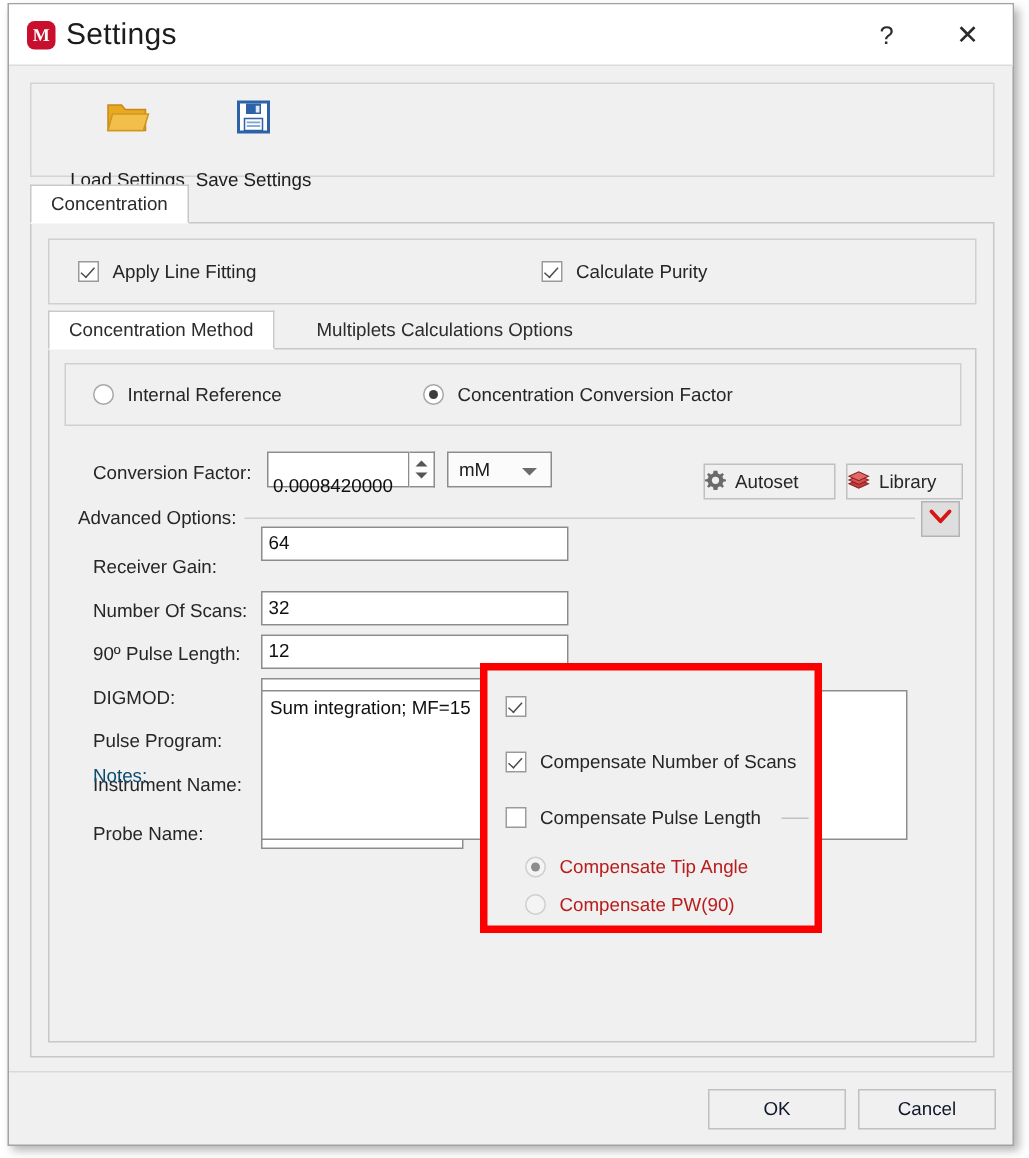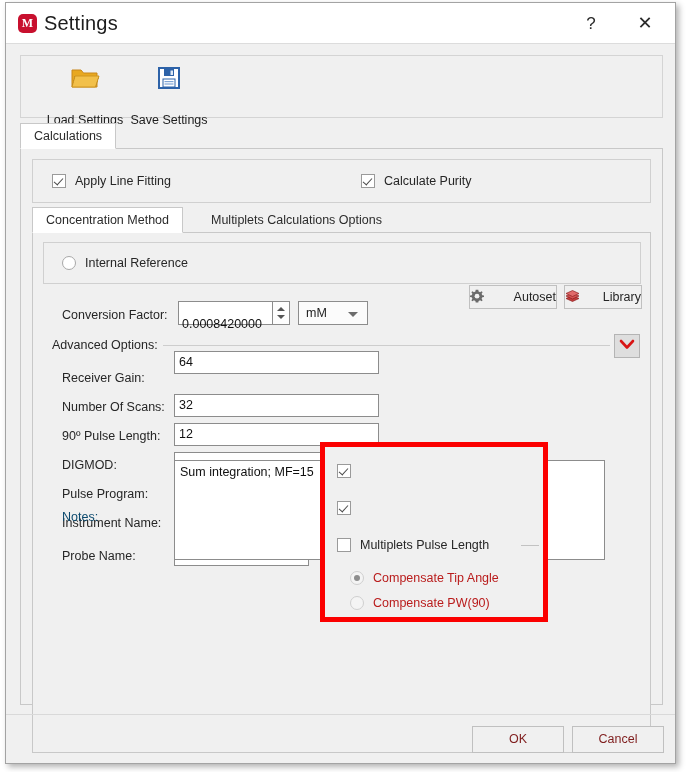--- a/index.html
+++ b/index.html
@@ -219,21 +219,21 @@
   }
   #tab-conc-method { left: 0; }
   #tab-multiplets  { left: 165px; }
 
   
   #panel-conc {
     position: absolute;
     left: 11px;
     top: 83px;
     width: 619px;
-    height: 521px;
+    height: 463px;
     background: #f0f0f0;
     border: 1px solid #c8c8c8;
     box-sizing: border-box;
   }
 
   #group-method {
     position: absolute;
     left: 10px;
     top: 9px;
     width: 598px;
@@ -339,28 +339,28 @@
     right: 9px;
     top: 10px;
     width: 0; height: 0;
     border-left: 5px solid transparent;
     border-right: 5px solid transparent;
     border-top: 5px solid #6c6c6c;
   }
 
   .flat-btn {
     position: absolute;
-    top: 52px;
+    top: 76px;
     height: 24px;
     border: 1px solid #c0c0c0;
     background: #f0f0f0;
     box-sizing: border-box;
     display: flex;
     align-items: center;
-    justify-content: space-between;
+    justify-content: flex-start;
     gap: 6px;
     font-size: 12.5px;
     color: #262626;
     cursor: default;
   }
   #btn-autoset { left: 436px; width: 88px; }
   #btn-library { left: 531px; width: 78px; }
 
   
   #label-advanced {
@@ -484,21 +484,21 @@
   .dlg-btn {
     position: absolute;
     top: 723px;
     height: 27px;
     border: 1px solid #c0c0c0;
     background: #f0f0f0;
     box-sizing: border-box;
     text-align: center;
     line-height: 25px;
     font-size: 12.5px;
-    color: #7f1d1d;
+    color: #0f172a;
     cursor: default;
   }
   #btn-ok     { left: 466px; width: 92px; }
   #btn-cancel { left: 566px; width: 92px; }
 </style>
 </head>
 <body>
 
 <div id="window">
 
@@ -534,21 +534,21 @@
           <rect x="7" y="14" width="12" height="8" fill="#ffffff" stroke="#2d62a8" stroke-width="1"></rect>
           <rect x="8.5" y="16" width="9" height="1.2" fill="#7ea4d4"></rect>
           <rect x="8.5" y="18.4" width="9" height="1.2" fill="#7ea4d4"></rect>
         </svg>
       </div>
       <div class="tool-label">Save Settings</div>
     </div>
   </div>
 
   <div id="tabstrip-outer">
-    <div class="tab active" id="tab-calculations">Calculations</div>
+    <div class="tab active" id="tab-calculations">Concentration</div>
     <div class="tab inactive" id="tab-report">Report</div>
   </div>
 
   <div id="panel-calc">
 
     <div id="group-toplevel">
       <div class="chk-row" id="chk-apply-line-fitting">
         <span class="box checked"></span>
         <span class="chk-label">Apply Line Fitting</span>
       </div>
@@ -562,20 +562,24 @@
       <div class="tab active" id="tab-conc-method">Concentration Method</div>
       <div class="tab inactive" id="tab-multiplets">Multiplets Calculations Options</div>
     </div>
 
     <div id="panel-conc">
 
       <div id="group-method">
         <div class="radio-row" id="radio-internal-ref">
           <span class="radio"></span>
           <span class="chk-label">Internal Reference</span>
+        </div>
+        <div class="radio-row" id="radio-conv-factor">
+          <span class="radio selected"></span>
+          <span class="chk-label">Concentration Conversion Factor</span>
         </div>
       </div>
 
       <div id="label-conv-factor">Conversion Factor:</div>
       <div id="input-conv-factor">0.0008420000</div>
       <div id="spin-conv-factor">
         <span class="spin-arrow spin-up"></span>
         <span class="spin-arrow spin-down"></span>
       </div>
       <div id="select-units">
@@ -639,25 +643,26 @@
       <div id="textarea-notes">Sum integration; MF=15</div>
 
       <div id="highlight-box">
 
         <div class="chk-row" id="chk-comp-receiver-gain">
           <span class="box checked"></span>
         </div>
 
         <div class="chk-row" id="chk-comp-num-scans">
           <span class="box checked"></span>
+          <span class="chk-label">Compensate Number of Scans</span>
         </div>
 
         <div class="chk-row" id="chk-comp-pulse-length">
           <span class="box"></span>
-          <span class="chk-label">Multiplets Pulse Length</span>
+          <span class="chk-label">Compensate Pulse Length</span>
         </div>
         <div id="pulse-length-tail"></div>
 
         <div class="radio-row" id="radio-comp-tip-angle">
           <span class="radio selected disabled"></span>
           <span class="chk-label disabled">Compensate Tip Angle</span>
         </div>
 
         <div class="radio-row" id="radio-comp-pw90">
           <span class="radio disabled"></span>

